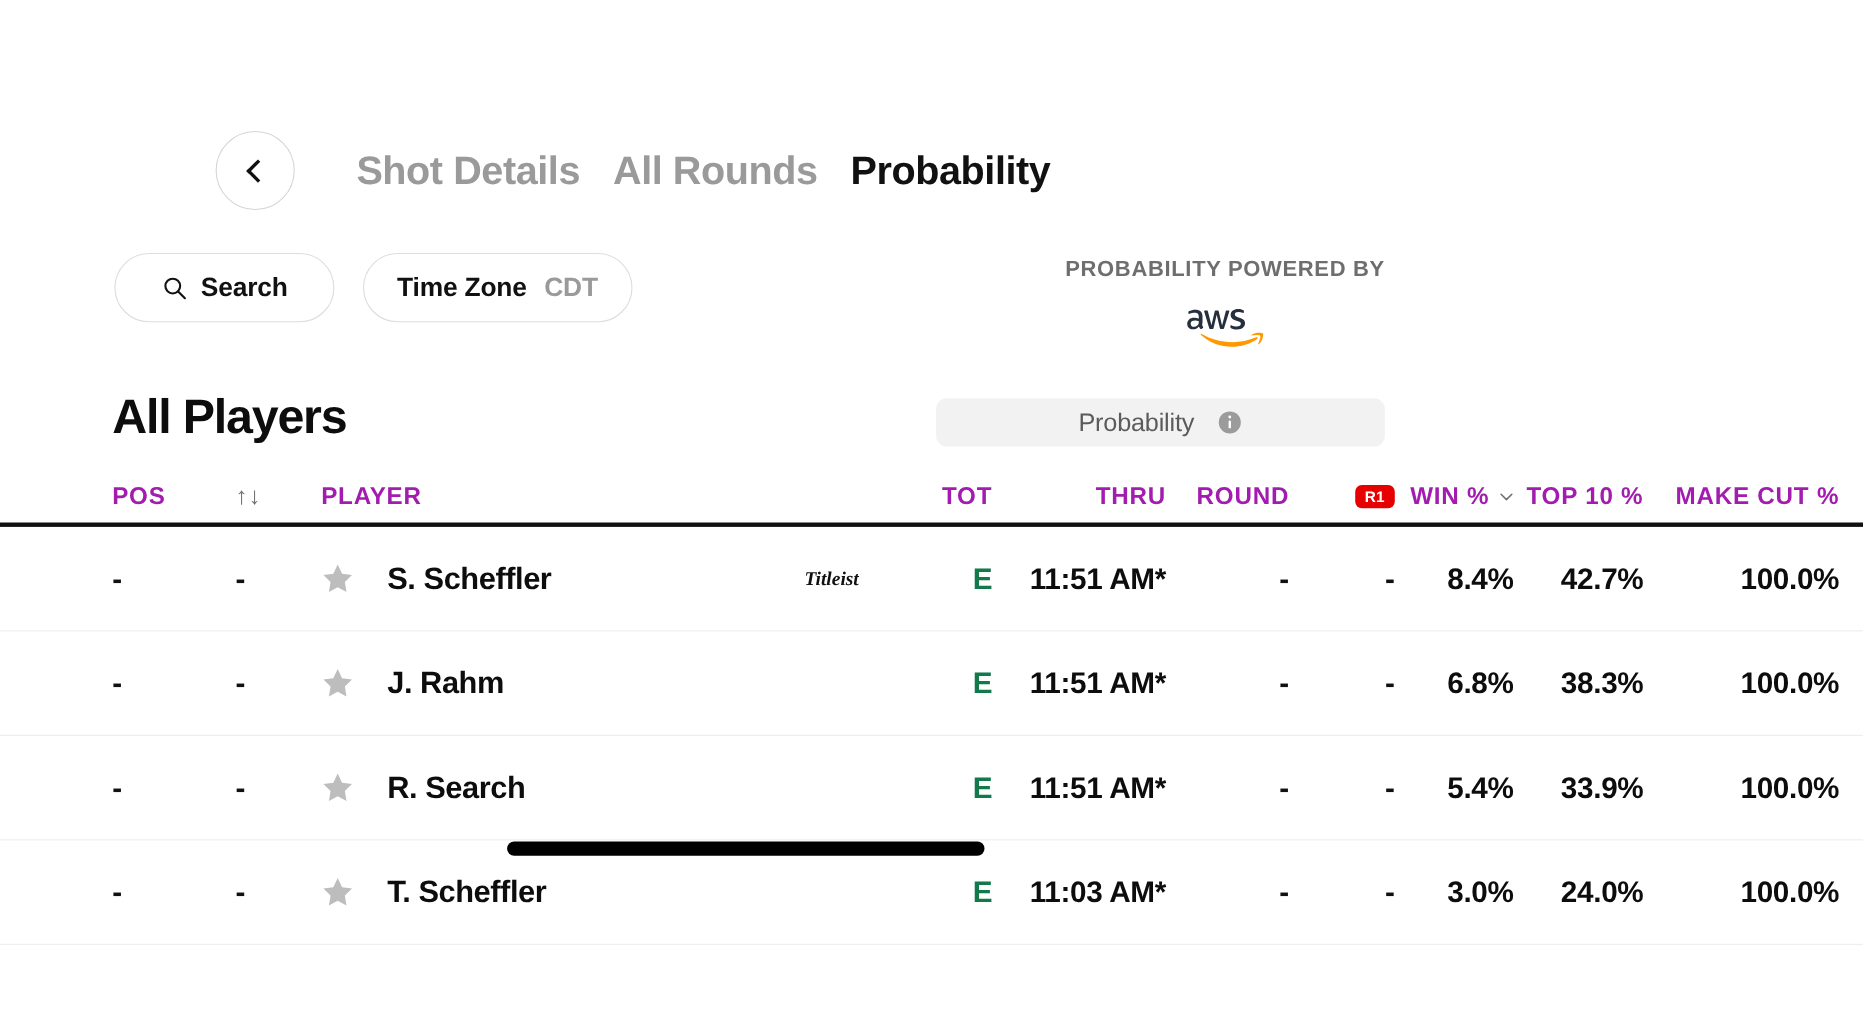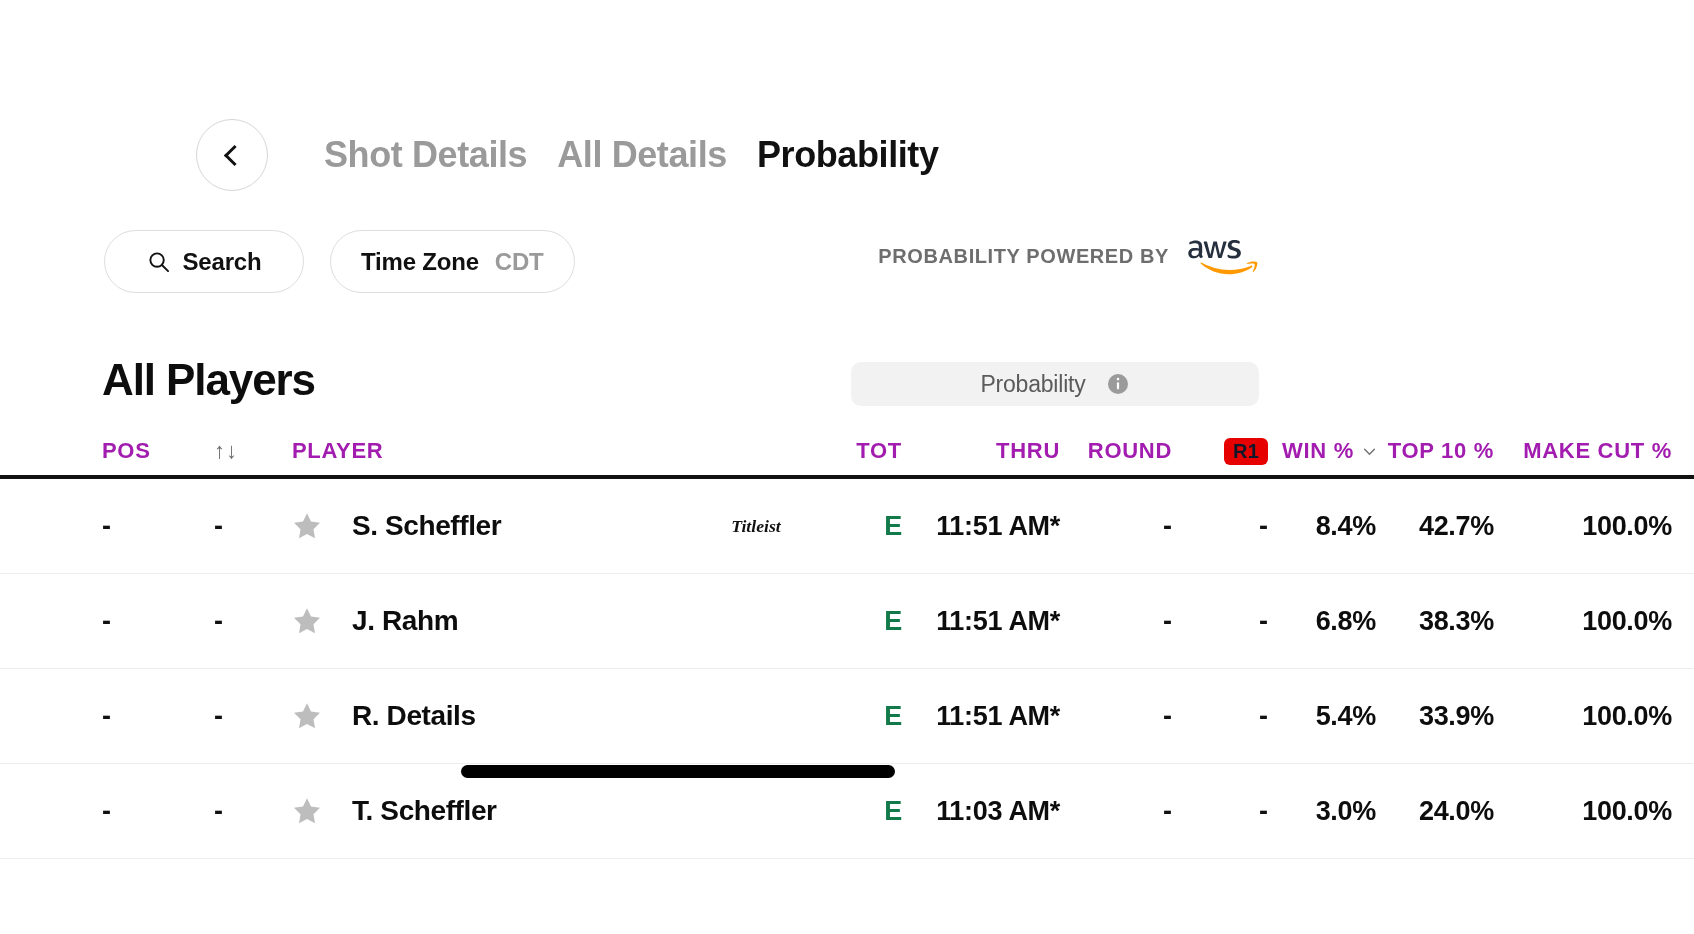--- a/index.html
+++ b/index.html
@@ -81,20 +81,21 @@
   .search-icon { width: 23px; height: 23px; flex: 0 0 auto; display:block; }
 
   
   .aws-wrap {
     position: absolute;
     right: 96px;
     top: 207px;
     display: flex;
     align-items: center;
     gap: 18px;
+    flex-direction: column;
   }
   .aws-text {
     font-size: 20px;
     font-weight: 600;
     letter-spacing: 0.6px;
     color: #6e6e6e;
     white-space: nowrap;
   }
   .aws-logo { width: 72px; height: 44px; display: block; }
 
@@ -167,22 +168,22 @@
     font-weight: 600;
     color: #a21caf;
     letter-spacing: 0.7px;
     white-space: nowrap;
   }
   .hd-sortable { cursor: pointer; display: flex; align-items: center; gap: 9px; }
   .sort-arrows { font-size: 22px; color: #707070; letter-spacing: 1px; cursor: pointer; }
 
   .badge-r1 {
     background: #e60000;
-    color: #0f172a;
-    font-size: 20px;
+    color: #ffffff;
+    font-size: 14px;
     font-weight: 700;
     border-radius: 6px;
     padding: 3px 9px 4px;
     letter-spacing: 0.2px;
     line-height: 1;
     cursor: pointer;
   }
   .chev-dn { width: 13px; height: 13px; display: block; }
 
   .cell {
@@ -215,21 +216,21 @@
 <body>
 
 <div class="page">
 
   <div class="topnav">
     <div class="back-btn">
       <span class="chev-left"></span>
     </div>
     <div class="tabs">
       <div class="tab">Shot Details</div>
-      <div class="tab">All Details</div>
+      <div class="tab">All Rounds</div>
       <div class="tab active">Probability</div>
     </div>
   </div>
 
   <div class="controls">
     <div class="pill pill-search">
       <svg class="search-icon" viewBox="0 0 24 24" fill="none">
         <circle cx="10.5" cy="10.5" r="7" stroke="#111" stroke-width="2"></circle>
         <line x1="15.6" y1="15.6" x2="22" y2="22" stroke="#111" stroke-width="2" stroke-linecap="round"></line>
       </svg>
@@ -387,21 +388,21 @@
       <div class="c c-pos">
           <span class="cell-dash">-</span>
         </div>
       <div class="c c-mov">
           <span class="cell-dash">-</span>
         </div>
       <div class="c c-player">
         <svg class="star" viewBox="0 0 24 24">
           <path d="M12 1.8l3.2 6.6 7.2 1-5.2 5.1 1.2 7.2-6.4-3.4-6.4 3.4 1.2-7.2L1.6 9.4l7.2-1z" fill="#bdbdbd"></path>
         </svg>
-        <span class="player-name">R. Details</span>
+        <span class="player-name">R. Search</span>
       </div>
       <div class="c c-brand"></div>
       <div class="c c-tot">
           <span class="cell-e">E</span>
         </div>
       <div class="c c-thru">
           <span class="cell">11:51 AM*</span>
         </div>
       <div class="c c-round">
           <span class="cell-dash">-</span>

